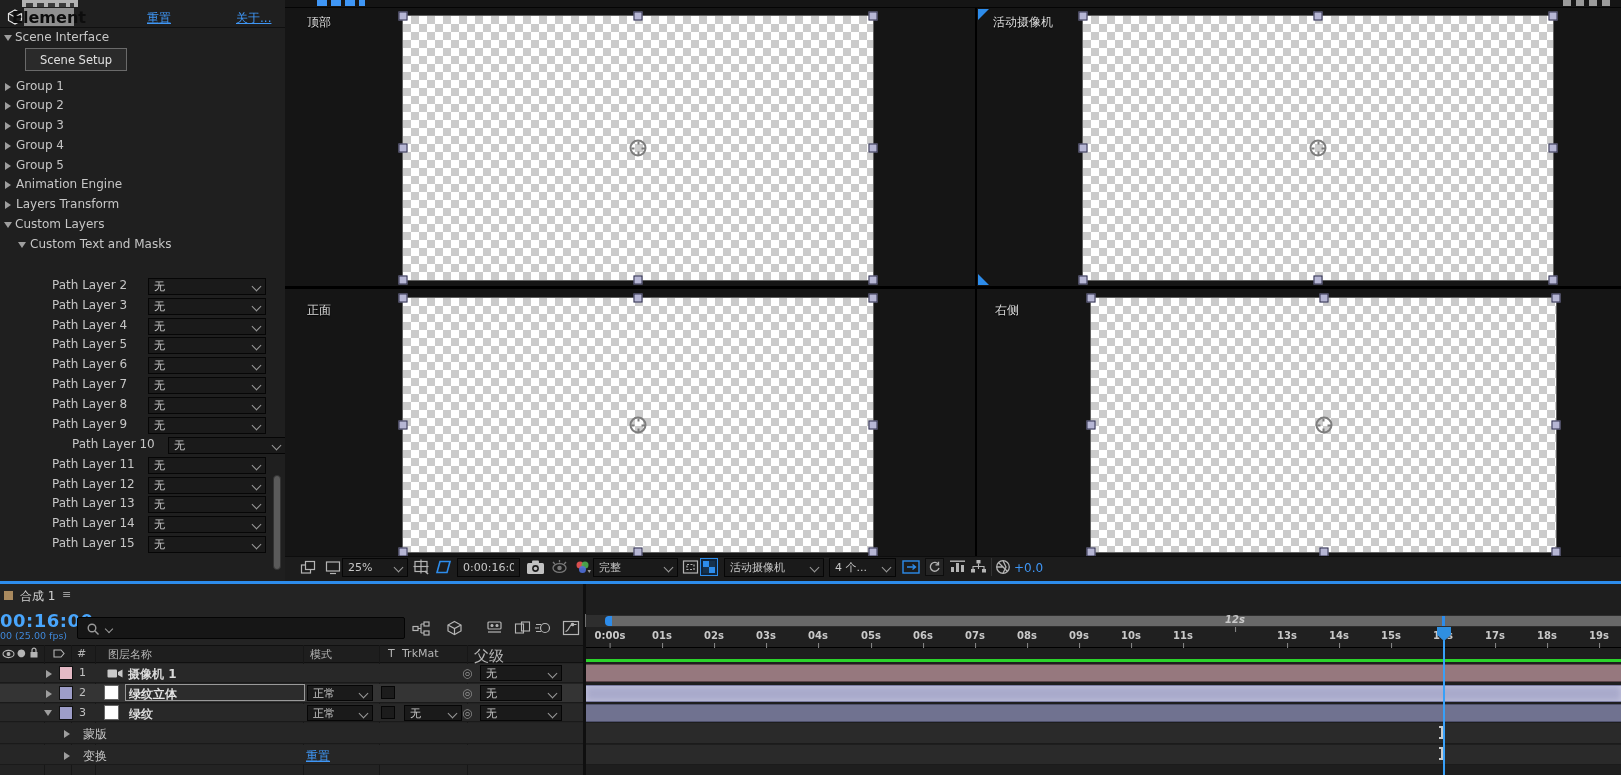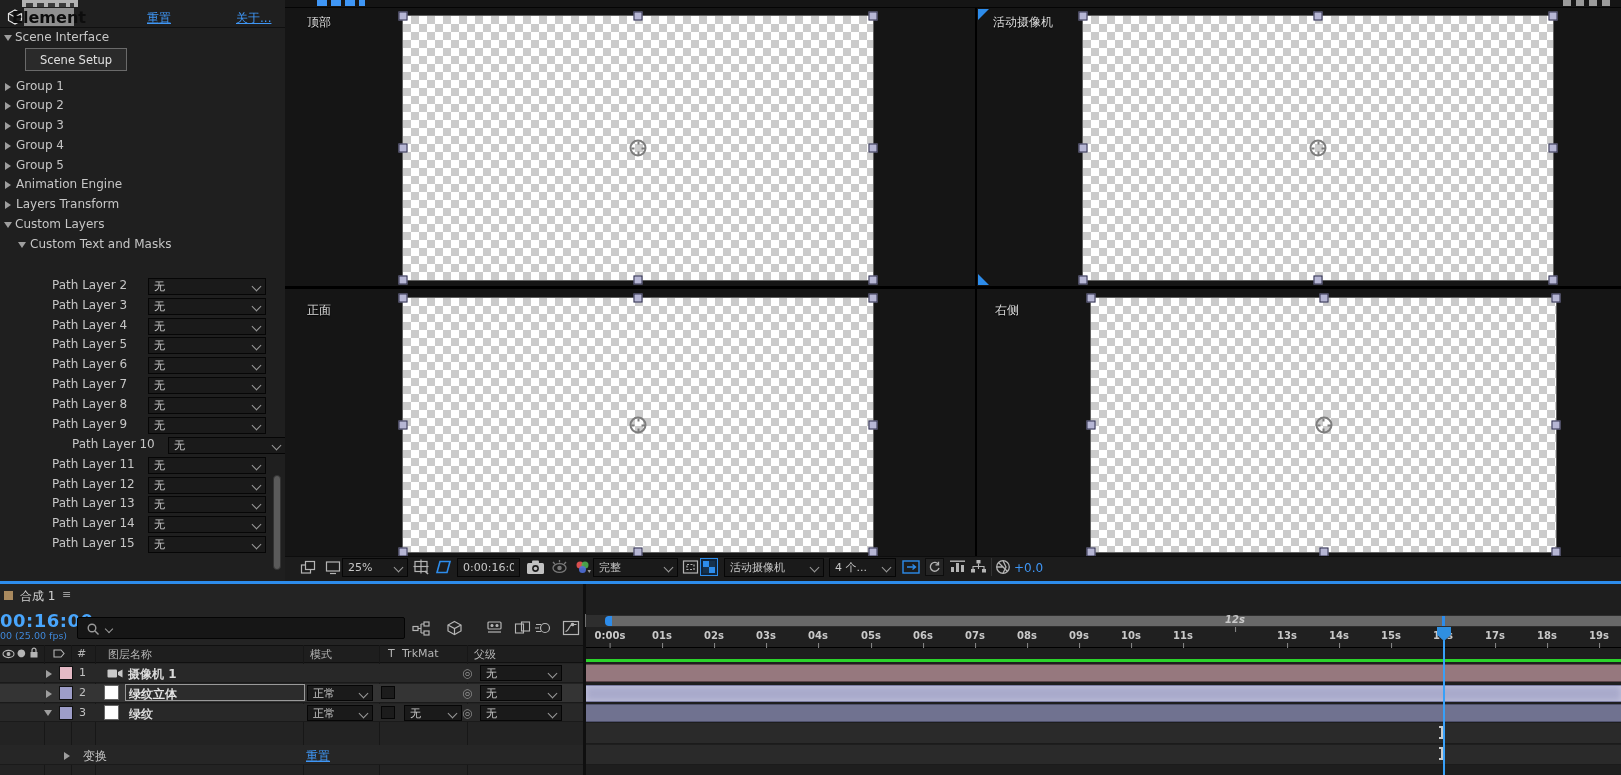--- a/index.html
+++ b/index.html
@@ -484,21 +484,21 @@
     <span class="a icon" style="left:53px;top:64px;">
       <svg width="12" height="11" viewBox="0 0 12 11" fill="none" stroke="#b5b5b5" stroke-width="1.1">
           <polygon points="1,2 8,2 11,5.5 8,9 1,9"></polygon>
         </svg>
     </span>
     <span class="a" style="left:77px;top:63px;color:#b5b5b5;font-size:11px;">#</span>
     <span class="a" style="left:108px;top:63px;color:#b5b5b5;font-size:11px;">图层名称</span>
     <span class="a" style="left:310px;top:63px;color:#b5b5b5;font-size:11px;">模式</span>
     <span class="a" style="left:388px;top:63px;color:#b5b5b5;font-size:11px;">T</span>
     <span class="a" style="left:402px;top:63px;color:#b5b5b5;font-size:11px;">TrkMat</span>
-    <span class="a" style="left:474px;top:63px;color:#b5b5b5;font-size:11px;text-align:right;">父级</span>
+    <span class="a" style="left:474px;top:63px;color:#b5b5b5;font-size:15px;text-align:right;">父级</span>
     <div class="colsep a" style="left:44px;top:61px;height:180px;"></div>
     <div class="colsep a" style="left:71px;top:61px;height:180px;"></div>
     <div class="colsep a" style="left:95px;top:61px;height:180px;"></div>
     <div class="colsep a" style="left:303px;top:61px;height:180px;"></div>
     <div class="colsep a" style="left:379px;top:61px;height:180px;"></div>
     <div class="colsep a" style="left:467px;top:61px;height:180px;"></div>
 
     <div class="a" style="left:0;top:80px;width:583px;height:19px;background:#282828;border-bottom:1px solid #1a1a1a;">
       <span class="tri-r a" style="left:46px;top:6px;"></span>
       <span class="swatch a" style="left:59px;top:2px;width:14px;height:14px;background:#e5bac6;"></span>
@@ -551,20 +551,24 @@
           <i>无</i>
           <span class="ch"></span>
         </span>
       <span class="a" style="left:462px;top:2px;color:#8f8f8f;font-size:12px;">◎</span>
       <span class="db a" style="left:480px;top:1px;width:82px;height:16px;">
           <i>无</i>
           <span class="ch"></span>
         </span>
     </div>
 
+    <div class="a" style="left:0;top:139px;width:583px;height:21px;background:#262626;border-bottom:1px solid #1a1a1a;">
+      <span class="tri-r a" style="left:64px;top:7px;"></span>
+      <span class="a txt" style="left:83px;top:3px;">蒙版</span>
+    </div>
     <div class="a" style="left:0;top:161px;width:583px;height:20px;background:#262626;border-bottom:1px solid #1a1a1a;">
       <span class="tri-r a" style="left:64px;top:7px;"></span>
       <span class="a txt" style="left:83px;top:3px;">变换</span>
       <span class="a lnk" style="left:306px;top:3px;">重置</span>
     </div>
 
     <div class="a" style="left:583px;top:0;width:3px;height:191px;background:#0f0f0f;"></div>
     <div class="a" style="left:585px;top:30px;width:8px;height:13px;border:1px solid #6e6e6e;border-right:none;"></div>
 
     <div class="a" style="left:586px;top:0;width:1035px;height:191px;background:#1e1e1e;">

